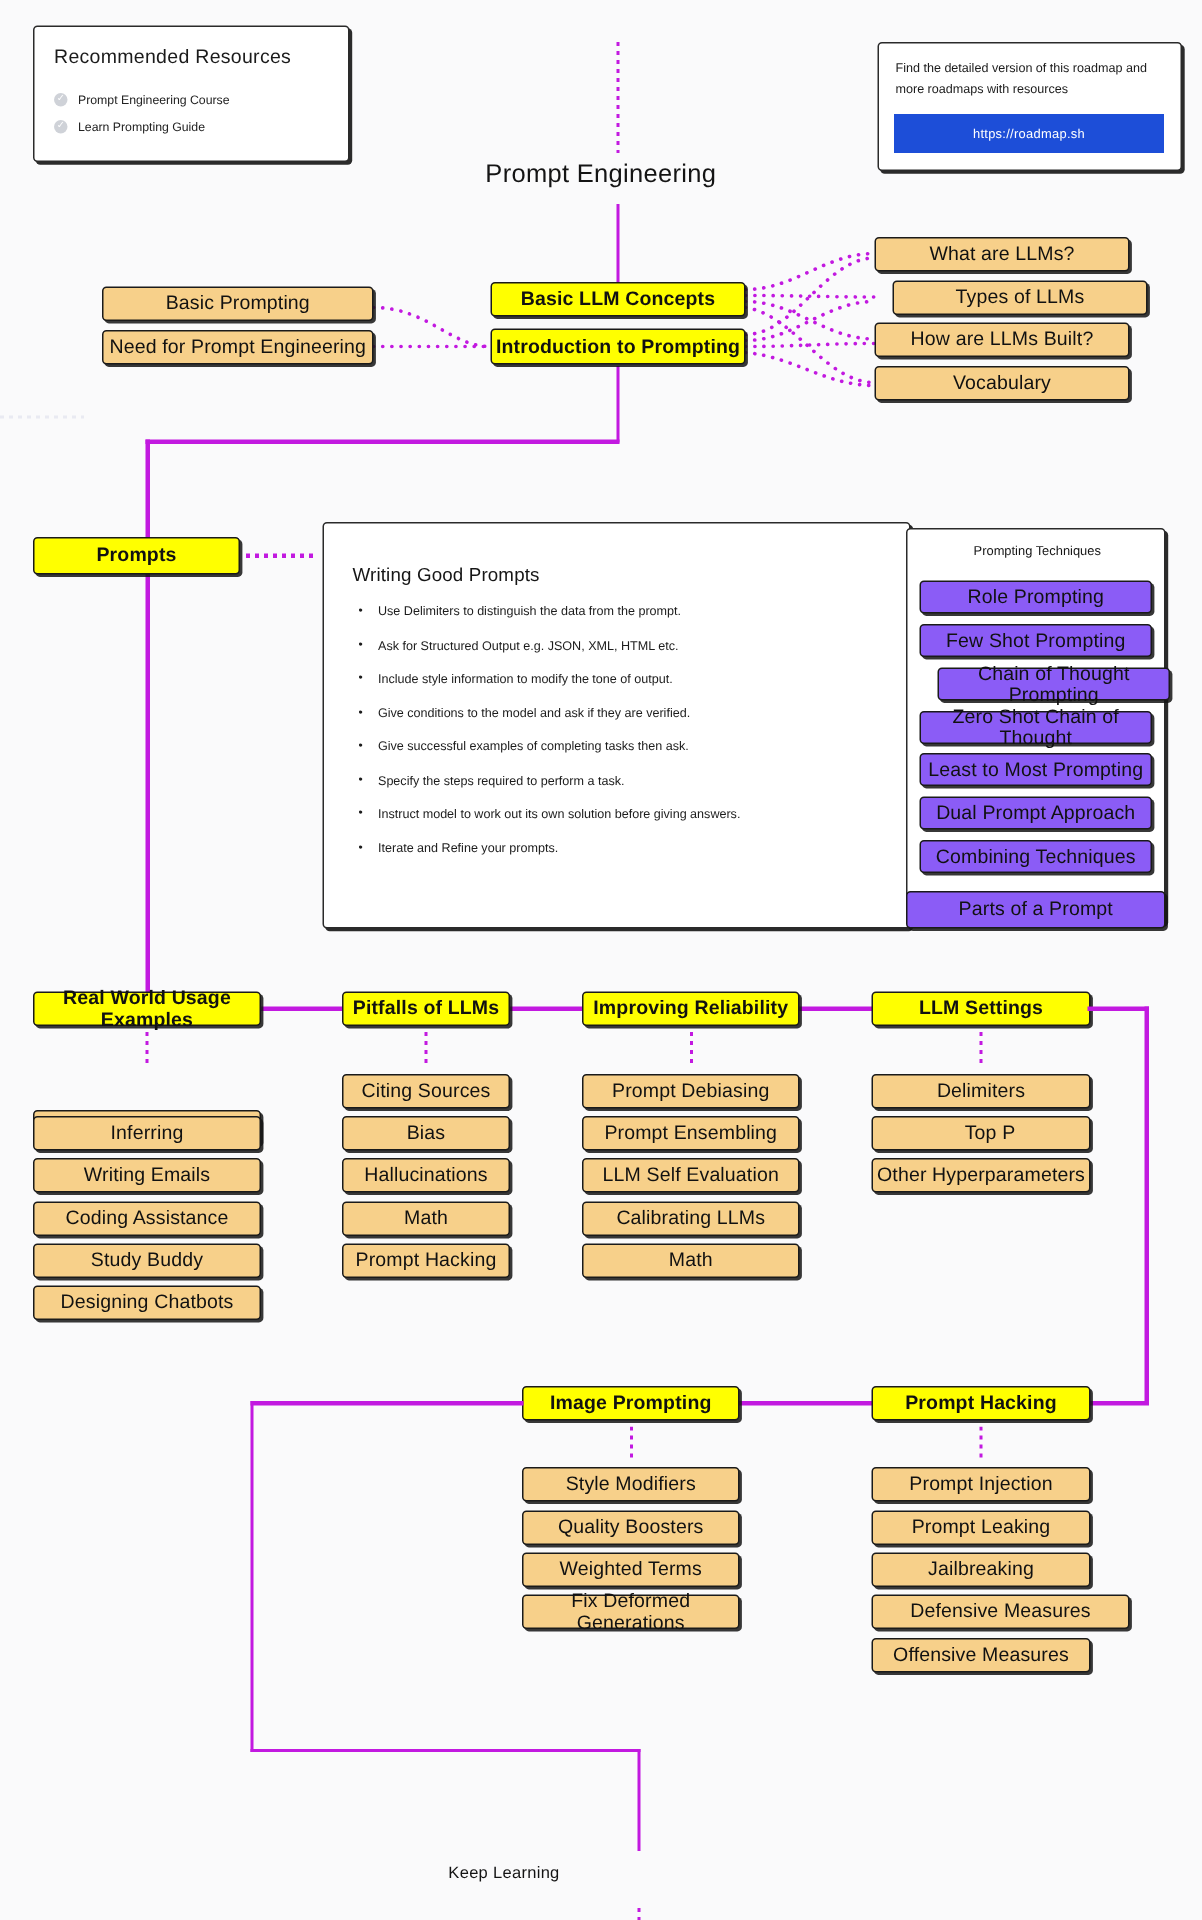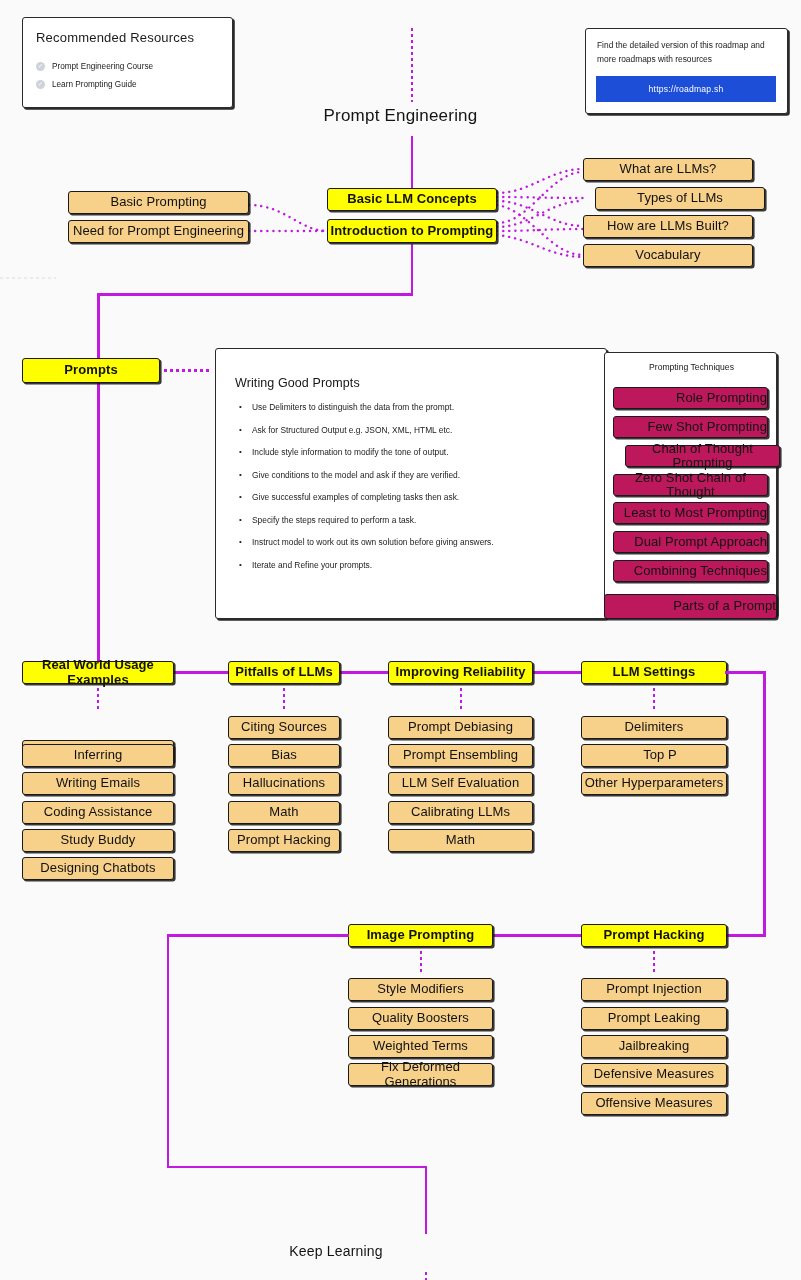--- a/index.html
+++ b/index.html
@@ -21,21 +21,21 @@
     display:flex;align-items:center;justify-content:center;
     text-align:center;
     color:#111;
     font-size:13px;
     line-height:1.1;
     letter-spacing:.1px;
     box-shadow:1.6px 1.6px 0 rgba(20,20,20,.85);
   }
   .n-primary{background:#ffff00;font-weight:600;}
   .n-child{background:#f7d08a;}
-  .n-tech{background:#be185d;justify-content:flex-end;}
+  .n-tech{background:#8b5cf6;}
 
   
   .line{position:absolute;background:#c219e0;}
   .lv{width:2.6px;}
   .lh{height:2.6px;}
 
   
   .dot-v{
     position:absolute;width:2.6px;
     background-image:linear-gradient(#c219e0 50%, transparent 0);
@@ -87,21 +87,21 @@
     display:flex;align-items:center;justify-content:center;
     font-size:8.6px;letter-spacing:.2px;
   }
 
   .page-title{
     position:absolute;left:0;top:106px;width:801px;
     text-align:center;font-size:17px;color:#141414;letter-spacing:.2px;
   }
   .keep-title{
     position:absolute;left:0;top:1243px;width:672px;
-    text-align:center;font-size:14px;color:#141414;letter-spacing:.2px;
+    text-align:center;font-size:11px;color:#141414;letter-spacing:.2px;
   }
 
   
   .wgp{left:215px;top:348px;width:392px;height:271px;}
   .wgp h3{
     margin:0;position:absolute;left:19px;top:27px;
     font-size:12.5px;font-weight:400;color:#161616;letter-spacing:.1px;
   }
   .wgp ul{
     margin:0;position:absolute;left:22px;top:54px;right:12px;
@@ -355,21 +355,21 @@
   <div class="dot-v" style="left:652.7px;top:951px;height:22px;"></div>
   <div class="node n-child" style="left:581px;top:978px;width:146px;height:23px;">
     <span>Prompt Injection</span>
     </div>
   <div class="node n-child" style="left:581px;top:1007px;width:146px;height:23px;">
     <span>Prompt Leaking</span>
     </div>
   <div class="node n-child" style="left:581px;top:1035px;width:146px;height:23px;">
     <span>Jailbreaking</span>
     </div>
-  <div class="node n-child" style="left:581px;top:1063px;width:146px;height:23px;">
+  <div class="node n-child" style="left:581px;top:1063px;width:172px;height:23px;">
     <span>Defensive Measures</span>
     </div>
   <div class="node n-child" style="left:581px;top:1092px;width:146px;height:23px;">
     <span>Offensive Measures</span>
     </div>
 
   <div class="line lh" style="left:167px;top:934px;width:182px;"></div>
   <div class="line lv" style="left:166.7px;top:934px;height:234px;"></div>
   <div class="line lh" style="left:167px;top:1165.5px;width:260px;"></div>
   <div class="line lv" style="left:424.7px;top:1165.5px;height:68px;"></div>

